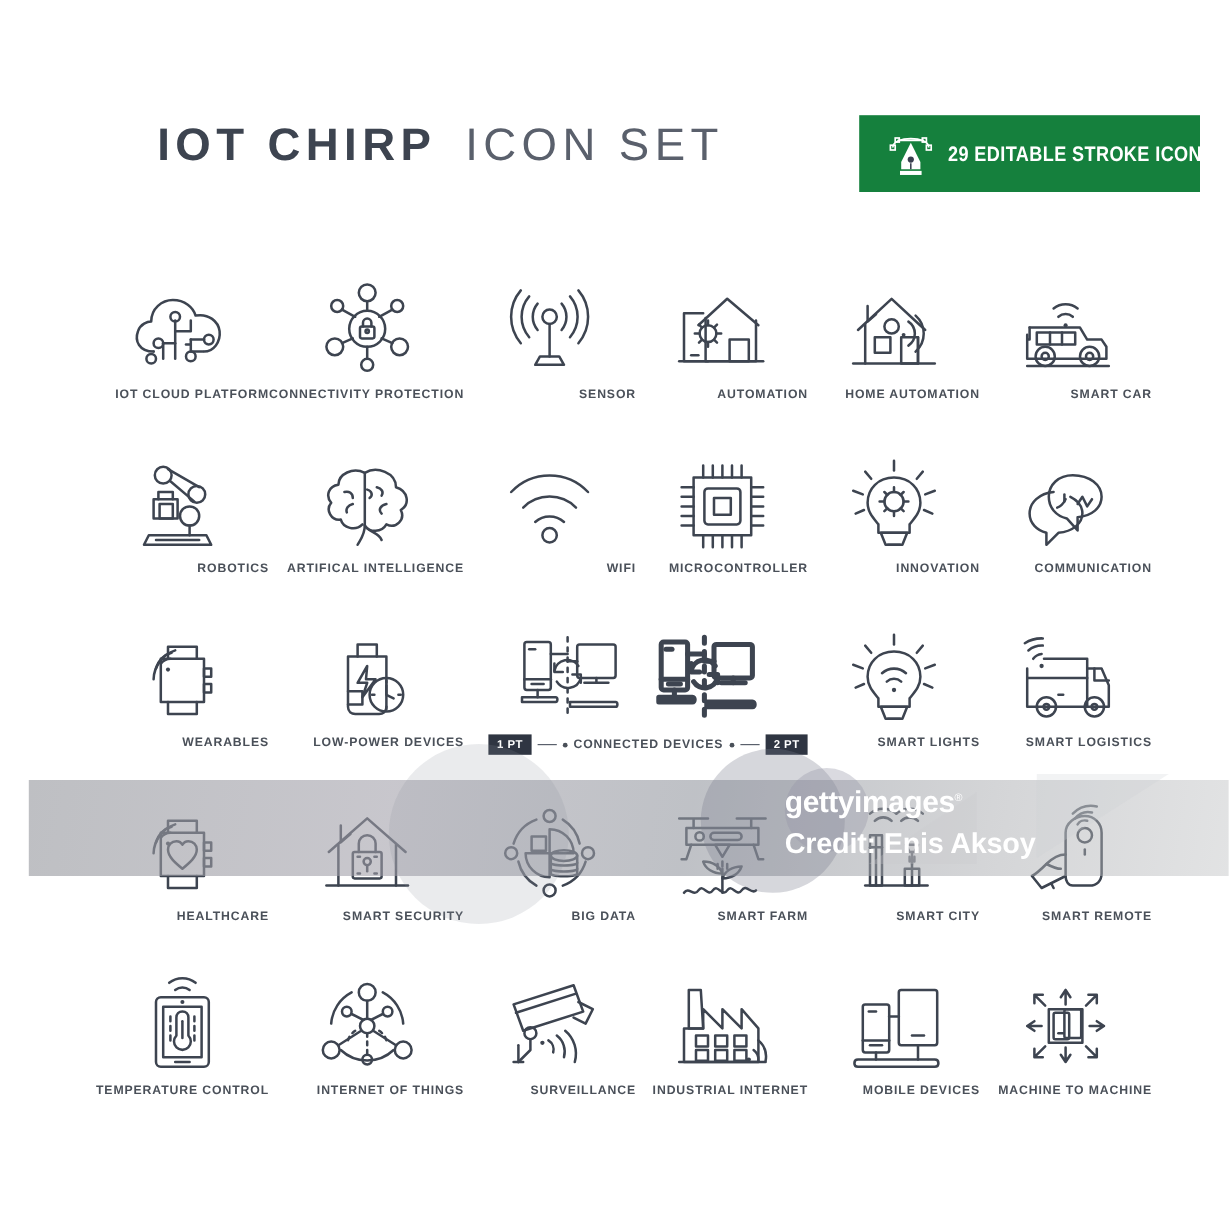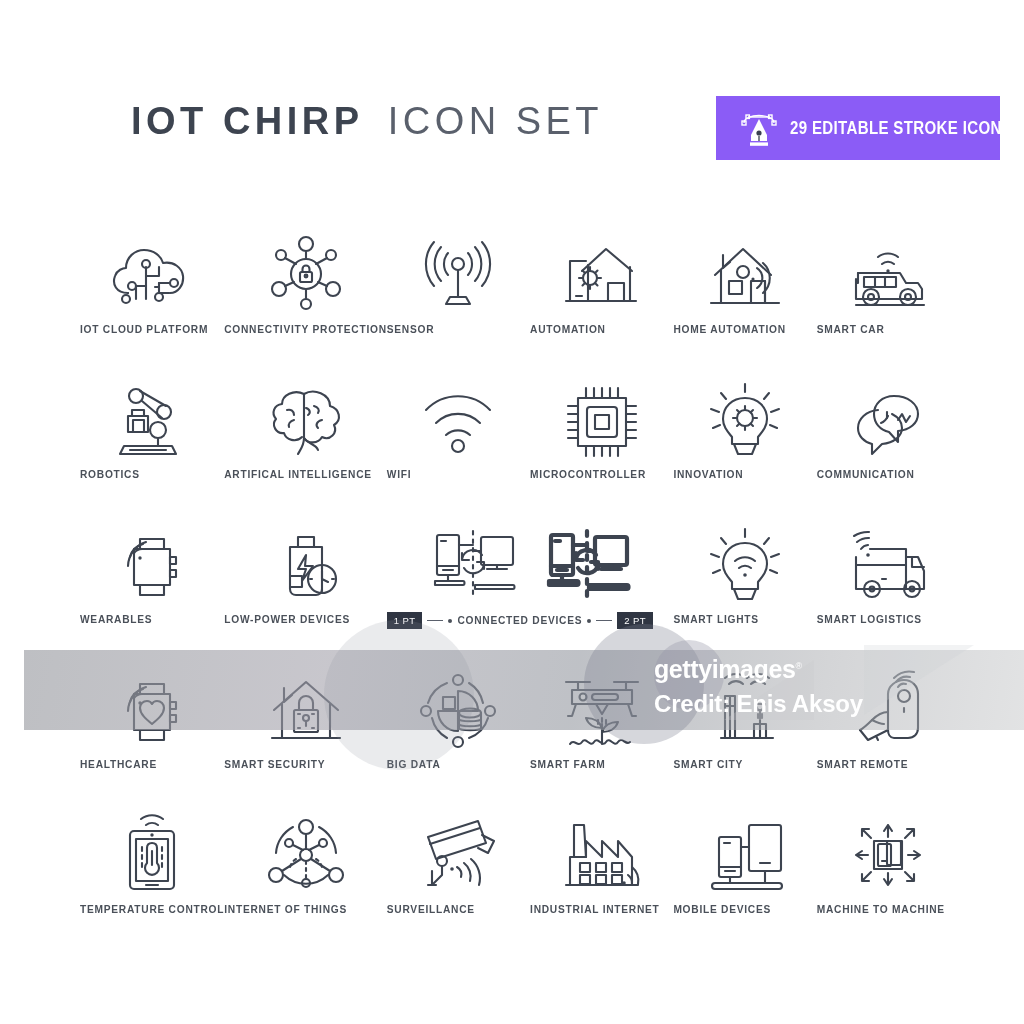--- a/index.html
+++ b/index.html
@@ -32,21 +32,21 @@
     font-size: 38px; font-weight: 300;
     letter-spacing: 4.5px;
     color: #5a606c;
     margin-left: 24px;
   }
 
   #badge {
     position: absolute;
     left: 716px; top: 96px;
     width: 284px; height: 64px;
-    background: #8b5cf6;
+    background: #15803d;
     display: flex; align-items: center;
     padding-left: 20px;
   }
   #badge-icon { width: 46px; height: 46px; flex: 0 0 46px; }
   #badge-text {
     margin-left: 8px;
     color: #ffffff;
     font-size: 17.5px;
     font-weight: 700;
     letter-spacing: 0.4px;
@@ -59,21 +59,21 @@
   #grid {
     position: absolute;
     left: 80px; top: 228px;
     width: 880px;
     display: grid;
     grid-template-columns: repeat(6, 1fr);
     grid-auto-rows: 145px;
   }
   .cell {
     display: flex; flex-direction: column;
-    align-items: flex-start; justify-content: flex-start;
+    align-items: flex-end; justify-content: flex-start;
   }
   .cell .art {
     height: 92px; width: 100%;
     display: flex; align-items: center; justify-content: center;
   }
   .cell svg { display: block; overflow: visible; }
   .ico { stroke: #3d4450; fill: none; stroke-width: 2.1;
          stroke-linecap: round; stroke-linejoin: round; }
   .ico-thick { stroke-width: 4.2; }
   .cap {
@@ -83,21 +83,21 @@
     margin-top: 4px;
   }
 
   
   .pt-row {
     display: flex; align-items: center; justify-content: center;
     gap: 5px; margin-top: 2px;
   }
   .pt-badge {
     background: #2f3542; color: #fff;
-    font-size: 9.5px; font-weight: 400;
+    font-size: 9.5px; font-weight: 700;
     letter-spacing: 0.4px;
     padding: 3px 7px 3px 7px;
   }
   .pt-line { width: 16px; height: 1.4px; background: #5a606c; }
   .pt-dot { width: 4px; height: 4px; border-radius: 50%; background: #4a5059; }
   .pt-label {
     font-size: 10.2px; letter-spacing: 0.75px;
     color: #4a5059; font-weight: 600; white-space: nowrap;
   }
   .wide-cell { grid-column: span 2; }

